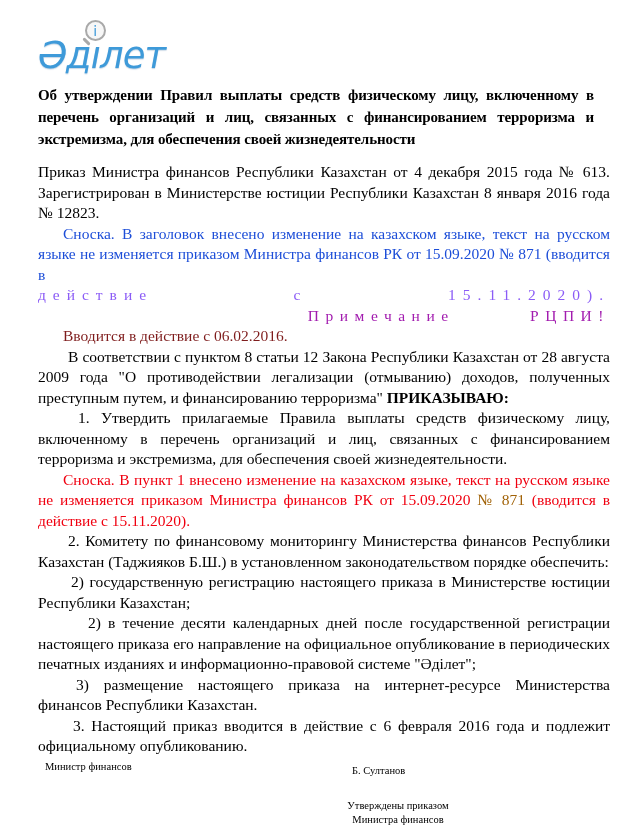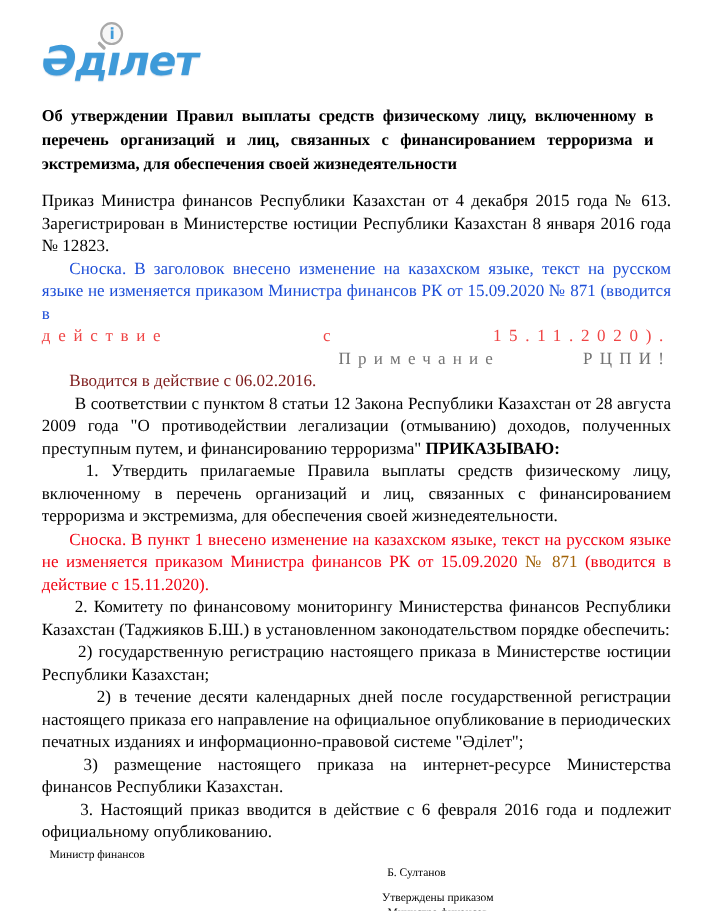--- a/index.html
+++ b/index.html
@@ -9,26 +9,26 @@
     font-family:"Liberation Serif", serif;
     color:#000000;
     overflow:hidden;
   }
   .page { box-sizing:border-box; padding:24px 30px 0 38px; }
 
   
   .logo {
     display:inline-block;
     font-family:"DejaVu Sans", sans-serif;
-    font-style:italic; font-weight:bold;
+    font-style:italic; font-weight:normal;
     font-size:37px; line-height:40px;
     color:#3e9ad9;
     letter-spacing:-1px;
     padding-top:12px;
-    margin-bottom:11px;
+    margin-bottom:0;
     text-shadow:0 1px 1px rgba(30,90,150,.25);
   }
   .i-wrap { position:relative; display:inline-block; }
   .lens {
     position:absolute; left:-6px; top:-16px;
     width:21px; height:21px; box-sizing:border-box;
     background:#f7f7f7;
     border:2px solid #a9a9a9; border-radius:50%;
     display:flex; align-items:center; justify-content:center;
     font-style:normal; font-size:14px; line-height:14px;
@@ -47,21 +47,21 @@
     text-align:justify; letter-spacing:-0.1px;
     margin:8px 16px 12px 0;
   }
   .blk { font-size:15.5px; line-height:20.5px; text-align:justify; }
   .jl  { text-align-last:justify; }
   .ls  { letter-spacing:0.45em; }
   .rcpi{ text-align:right; letter-spacing:0.42em; word-spacing:4.2em; }
 
   .sig-row { position:relative; height:13px; font-size:10.5px; line-height:13px; margin-top:3px; }
   .sig-role { margin-left:7px; }
-  .sig-name { position:absolute; left:314px; top:16px; }
+  .sig-name { position:absolute; left:314px; top:4px; }
 
   .approved {
     width:260px; margin:26px 0 0 230px;
     text-align:center; font-size:10.5px; line-height:14px;
   }
 </style>
 </head>
 <body>
 
 <div class="page">
@@ -70,22 +70,22 @@
     <span>Әд</span><span class="i-wrap"><span>ı</span><span class="lens">
           <span>і</span>
         </span></span><span>лет</span>
   </div>
 
   <div class="doc-title">Об утверждении Правил выплаты средств физическому лицу, включенному в перечень организаций и лиц, связанных с финансированием терроризма и экстремизма, для обеспечения своей жизнедеятельности</div>
 
   <div>
       <div class="blk"><span>Приказ Министра финансов Республики Казахстан от 4 декабря 2015 года № 613. Зарегистрирован в Министерстве юстиции Республики Казахстан 8 января 2016 года № 12823.</span></div>
       <div class="blk jl" style="text-indent: 25px; color: #1d4ed8;"><span>Сноска. В заголовок внесено изменение на казахском языке, текст на русском языке не изменяется приказом Министра финансов РК от 15.09.2020 № 871 (вводится в</span></div>
-      <div class="blk jl ls" style="color: #ef4444;"><span>действие с 15.11.2020).</span></div>
-      <div class="blk rcpi" style="color: #737373;"><span>Примечание РЦПИ!</span></div>
+      <div class="blk jl ls" style="color: #8b5cf6;"><span>действие с 15.11.2020).</span></div>
+      <div class="blk rcpi" style="color: #a21caf;"><span>Примечание РЦПИ!</span></div>
       <div class="blk" style="text-indent: 25px; color: #7f1d1d;"><span>Вводится в действие с 06.02.2016.</span></div>
       <div class="blk" style="text-indent: 30px;"><span>В соответствии с пунктом 8 статьи 12 Закона Республики Казахстан от 28 августа 2009 года "О противодействии легализации (отмыванию) доходов, полученных преступным путем, и финансированию терроризма" </span><span style="font-weight: bold;">ПРИКАЗЫВАЮ:</span></div>
       <div class="blk" style="text-indent: 40px;"><span>1. Утвердить прилагаемые Правила выплаты средств физическому лицу, включенному в перечень организаций и лиц, связанных с финансированием терроризма и экстремизма, для обеспечения своей жизнедеятельности.</span></div>
       <div class="blk" style="text-indent: 25px; color: rgb(240, 0, 16);"><span>Сноска. В пункт 1 внесено изменение на казахском языке, текст на русском языке не изменяется приказом Министра финансов РК от 15.09.2020 </span><span style="color: #a16207;">№ 871</span><span> (вводится в действие с 15.11.2020).</span></div>
       <div class="blk" style="text-indent: 30px;"><span>2. Комитету по финансовому мониторингу Министерства финансов Республики Казахстан (Таджияков Б.Ш.) в установленном законодательством порядке обеспечить:</span></div>
       <div class="blk" style="text-indent: 33px;"><span>2) государственную регистрацию настоящего приказа в Министерстве юстиции Республики Казахстан;</span></div>
       <div class="blk" style="text-indent: 50px;"><span>2) в течение десяти календарных дней после государственной регистрации настоящего приказа его направление на официальное опубликование в периодических печатных изданиях и информационно-правовой системе "Әділет";</span></div>
       <div class="blk" style="text-indent: 38px;"><span>3) размещение настоящего приказа на интернет-ресурсе Министерства финансов Республики Казахстан.</span></div>
       <div class="blk" style="text-indent: 35px;"><span>3. Настоящий приказ вводится в действие с 6 февраля 2016 года и подлежит официальному опубликованию.</span></div>
     </div>

